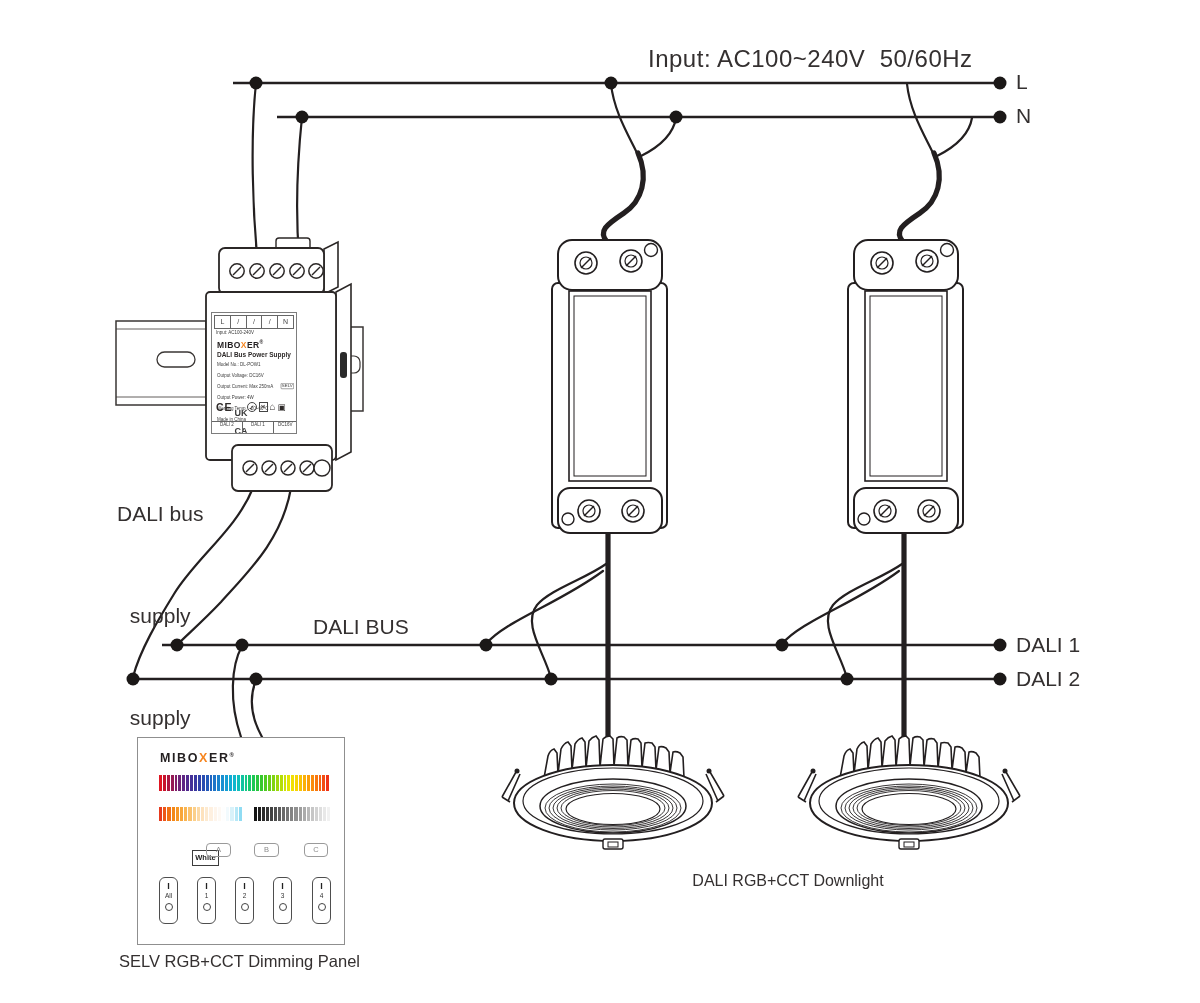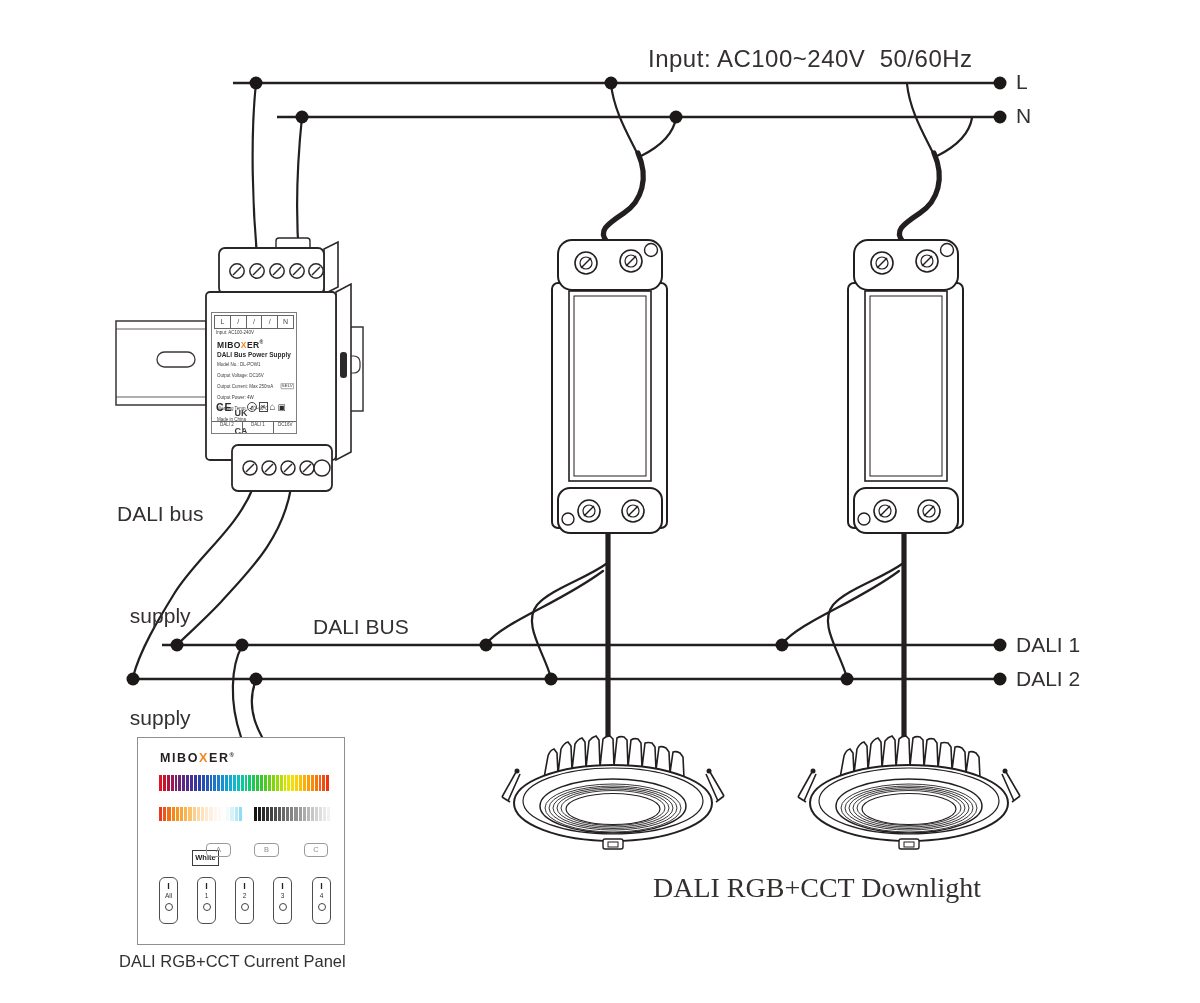--- a/index.html
+++ b/index.html
@@ -7,21 +7,21 @@
           font-family:"Liberation Sans",sans-serif;color:#2e2a29;}
   svg.linework{position:absolute;left:0;top:0;}
   .t{position:absolute;white-space:pre;color:#343030;text-align:center;}
   .title{left:648px;top:45px;font-size:24px;letter-spacing:.5px;}
   .l-label{left:1016px;top:70px;font-size:21px;}
   .n-label{left:1016px;top:104px;font-size:21px;}
   .dalibus-label{left:313px;top:615px;font-size:21px;}
   .dali1-label{left:1016px;top:633px;font-size:21px;}
   .dali2-label{left:1016px;top:667px;font-size:21px;}
   .psu-caption{left:117px;top:429px;font-size:21px;line-height:34px;}
-  .downlight-caption{left:653px;top:872px;width:270px;text-align:center;font-size:28px;font-family:Liberation Serif, serif;}
+  .downlight-caption{left:653px;top:872px;width:270px;text-align:center;font-size:16px;}
   .panel-caption{left:119px;top:952px;font-size:16.5px;}
 
   
   .psu-label{position:absolute;left:211px;top:312px;width:86px;height:122px;background:#fff;
              border:1px solid #7d7d7d;box-sizing:border-box;overflow:hidden;}
   .cells{display:flex;height:12px;border:1px solid #666;margin:2px 2px 0 2px;}
   .cell{flex:1;border-right:1px solid #666;font-size:7px;line-height:11px;text-align:center;color:#444;}
   .cell:last-child{border-right:none;}
   .swrap{overflow:visible;}
   .s5{font-size:9px;line-height:11px;transform:scale(.5);transform-origin:0 0;width:200%;color:#3a3a3a;}
@@ -234,21 +234,21 @@
   <div class="t dali1-label">DALI 1</div>
   <div class="t dali2-label">DALI 2</div>
 
   <div class="t psu-caption">
     <div>DALI bus</div>
     <div>supply</div>
     <div>supply</div>
   </div>
 
   <div class="t downlight-caption">DALI RGB+CCT Downlight</div>
-  <div class="t panel-caption">DALI RGB+CCT Current Panel</div>
+  <div class="t panel-caption">SELV RGB+CCT Dimming Panel</div>
 
   <div class="psu-label">
     <div class="cells">
       <div class="cell">L</div>
       <div class="cell">/</div>
       <div class="cell">/</div>
       <div class="cell">/</div>
       <div class="cell">N</div>
     </div>
     <div class="swrap psu-input">

